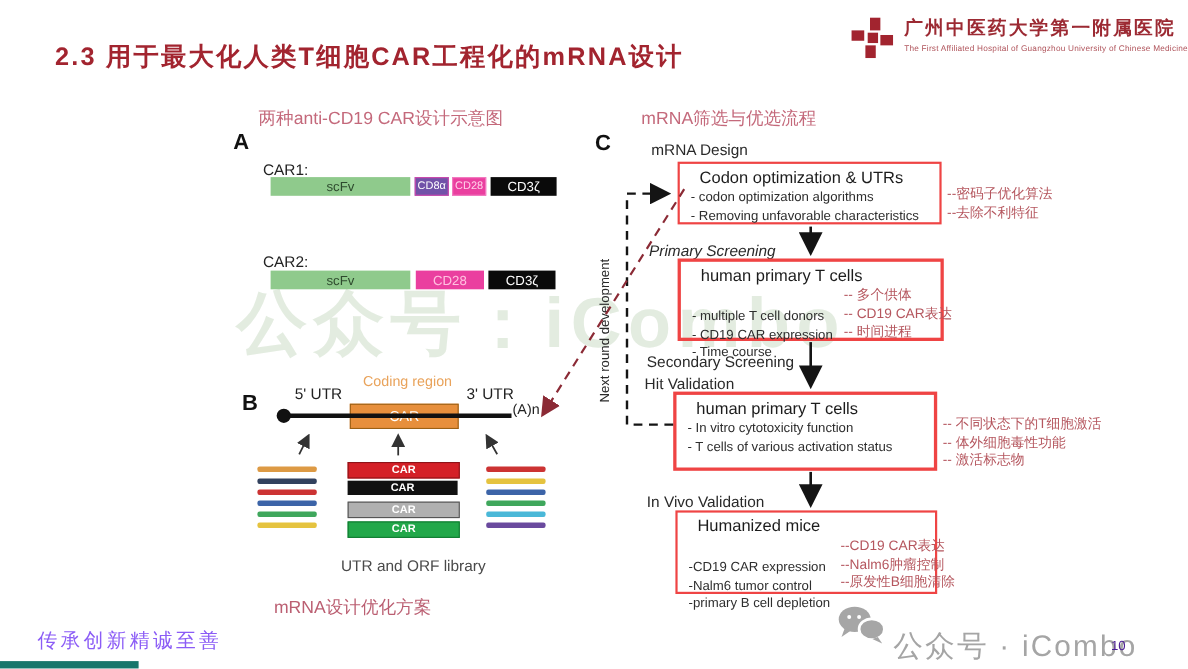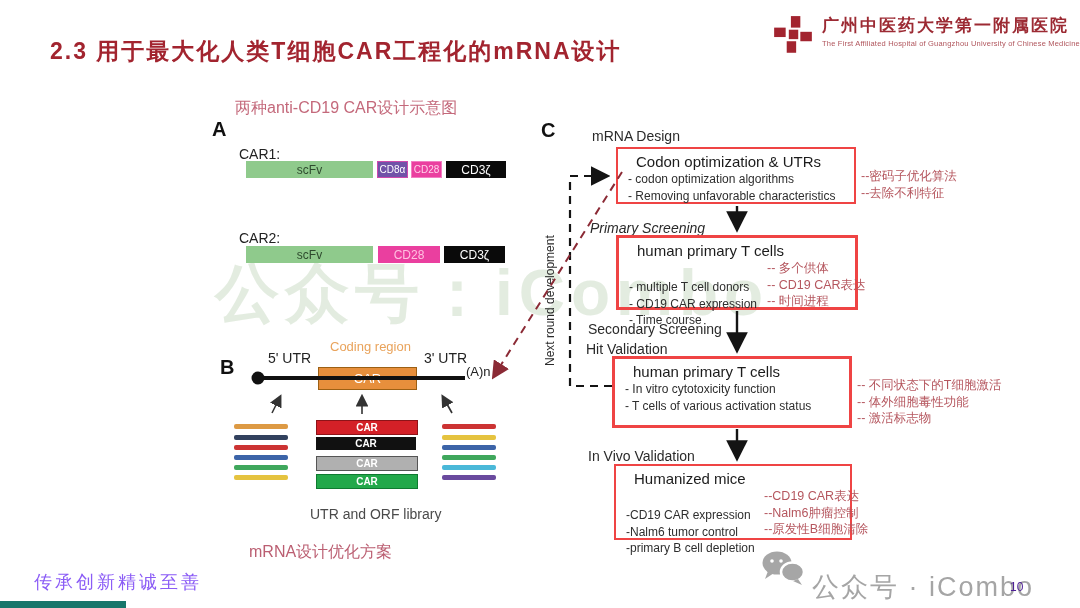--- a/index.html
+++ b/index.html
@@ -141,20 +141,21 @@
   <div class="bar rb0" style="left:442px;top:424px;"></div>
   <div class="bar rb1" style="left:442px;top:435px;"></div>
   <div class="bar rb2" style="left:442px;top:445px;"></div>
   <div class="bar rb3" style="left:442px;top:455px;"></div>
   <div class="bar rb4" style="left:442px;top:465px;"></div>
   <div class="bar rb5" style="left:442px;top:475px;"></div>
 
   <div class="lib-caption">UTR and ORF library</div>
   <div class="design-caption">mRNA设计优化方案</div>
 
+  <div class="pc-heading">mRNA筛选与优选流程</div>
   <div class="big-label" style="left:541px;top:119px;">C</div>
 
   <div class="stage" style="left:592px;top:128px;">mRNA Design</div>
   <div class="fbox" style="left:616px;top:147px;width:240px;height:57px;">
     <div class="fbox-title">Codon optimization &amp; UTRs</div>
     <div class="fbox-bullet">- codon optimization algorithms</div>
     <div class="fbox-bullet">- Removing unfavorable characteristics</div>
   </div>
   <div class="notes-out" style="left:861px;top:168px;">
     <div class="note">--密码子优化算法</div>

